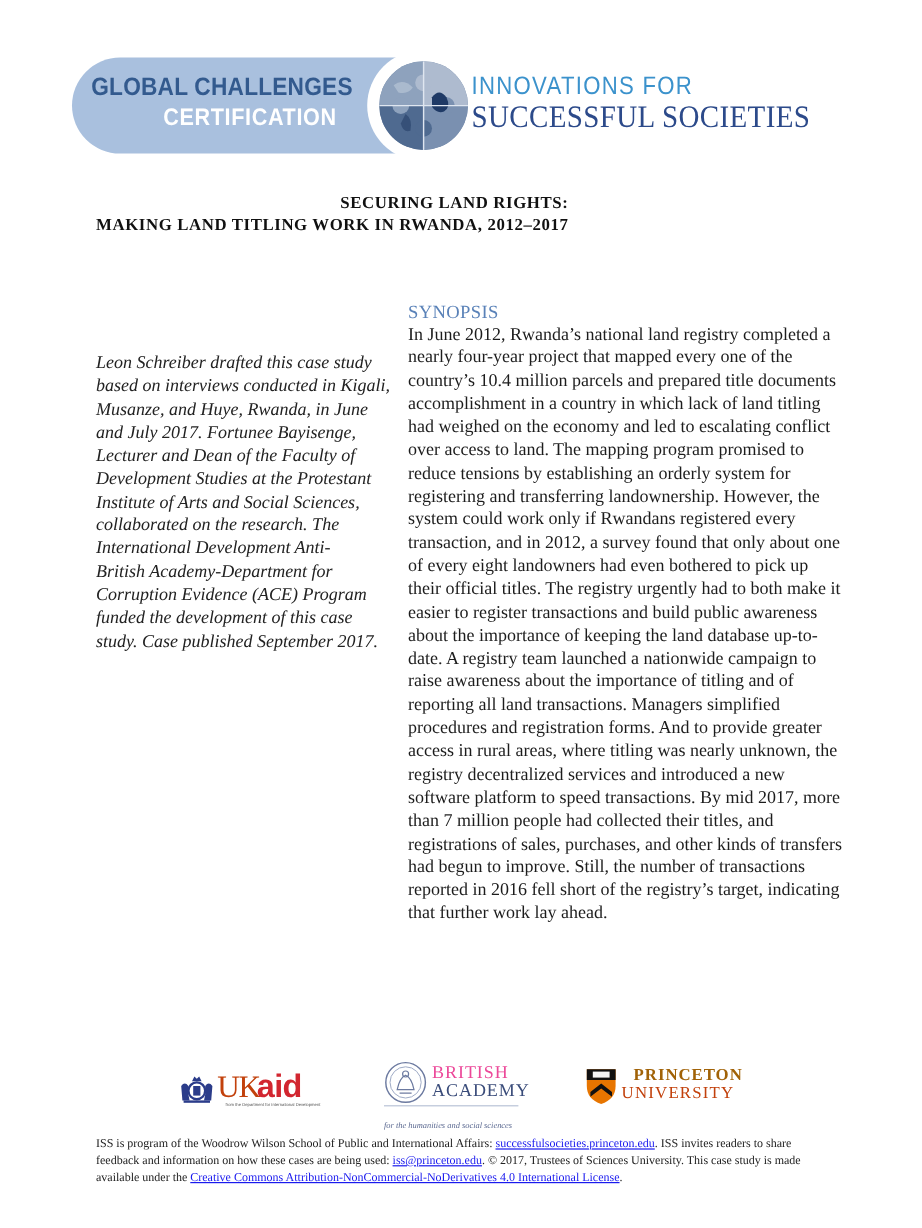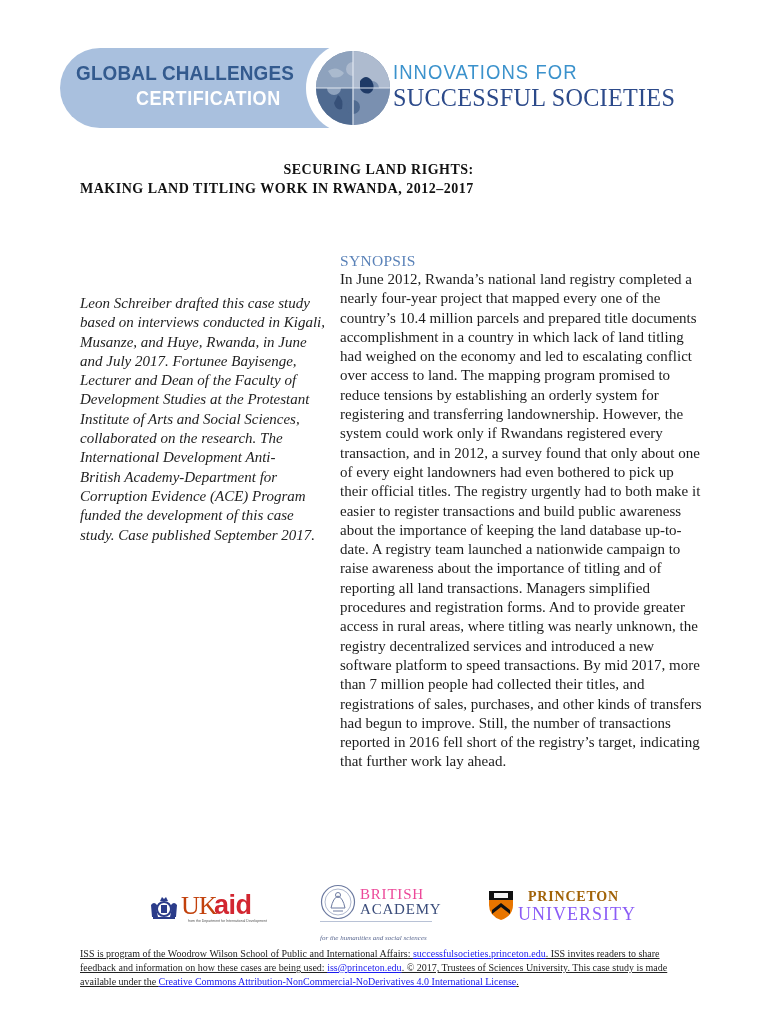--- a/index.html
+++ b/index.html
@@ -37,25 +37,25 @@
   .ba { position: absolute; left: 318px; top: 884px; width: 120px; height: 48px; }
   .ba-seal { position: absolute; left: 2px; top: 0; width: 36px; height: 36px; }
   .ba-t1 { position: absolute; left: 42px; top: 2px; font-size: 15px; letter-spacing: 0.8px; color: #ec4899; }
   .ba-t2 { position: absolute; left: 42px; top: 17px; font-size: 15px; letter-spacing: 0.8px; color: #3a4c7a; }
   .ba-rule { position: absolute; left: 2px; top: 37px; width: 112px; height: 1px; background: #b8c2d6; }
   .ba-tag { position: absolute; left: 2px; top: 38px; font-style: italic; font-size: 7px; color: #5a6890; white-space: nowrap; margin-top: 12px; }
 
   .pu { position: absolute; left: 488px; top: 887px; width: 130px; height: 40px; }
   .pu-shield { position: absolute; left: 0; top: 2px; width: 26px; height: 32px; }
   .pu-t1 { position: absolute; left: 30px; top: 2px; font-weight: bold; font-size: 14px; letter-spacing: 0.8px; color: #a16207; margin-left: 10px; }
-  .pu-t2 { position: absolute; left: 30px; top: 17px; font-size: 18px; letter-spacing: 1px; color: #8b5cf6; }
+  .pu-t2 { position: absolute; left: 30px; top: 17px; font-size: 14px; letter-spacing: 1px; color: #c2410c; }
 
   
   .footer { position: absolute; left: 80px; top: 947px; width: 640px; font-size: 10px; line-height: 14px; color: #222; }
-  .footer span.line { display: block; white-space: nowrap; text-decoration: underline; }
+  .footer span.line { display: block; white-space: nowrap; }
   .footer a { color: #1a1aee; text-decoration: underline; }
 </style>
 </head>
 <body>
 
 <div>
   <div class="hdr-pill"></div>
   <div class="hdr-pill-t1">GLOBAL CHALLENGES</div>
   <div class="hdr-pill-t2">CERTIFICATION</div>
   <div class="globe-ring"></div>

